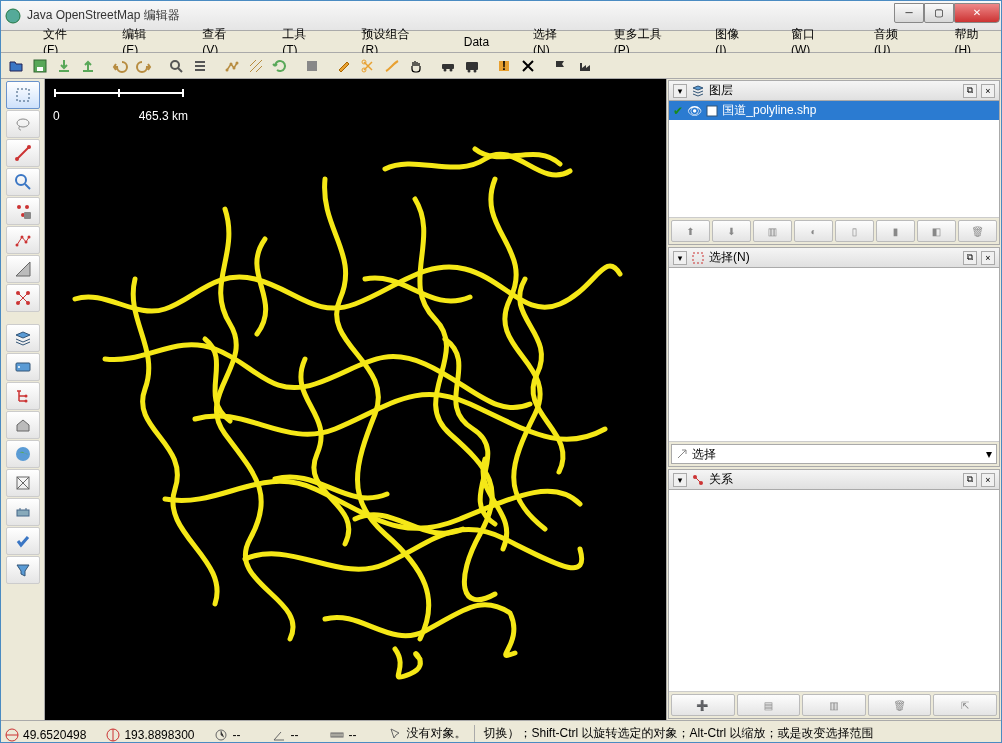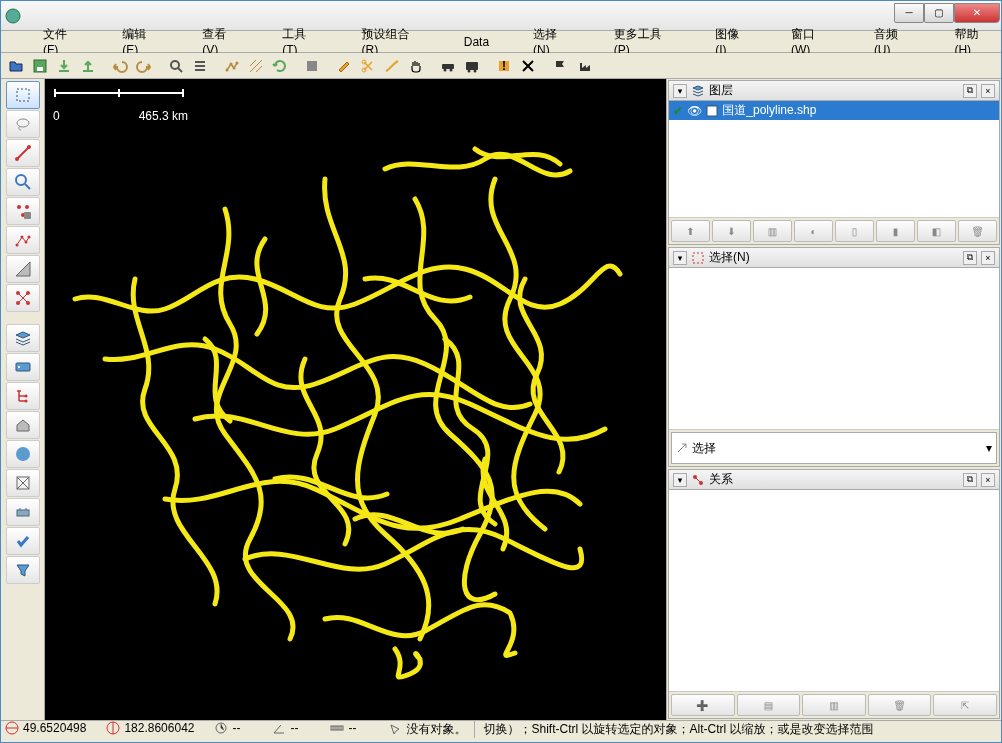--- a/index.html
+++ b/index.html
@@ -27,40 +27,41 @@
 .panel-header { height: 20px; background: linear-gradient(to bottom, #f5f5f5, #e0e0e0); display: flex; align-items: center; padding: 0 4px; border-bottom: 1px solid #aaa; gap: 4px; }
 .panel-header .spacer { flex: 1; }
 .panel-body { flex: 1; background: #fff; overflow: auto; }
 .panel-footer { display: flex; padding: 2px; gap: 2px; border-top: 1px solid #ccc; background: #ece9d8; justify-content: stretch; }
 .pf-btn { flex: 1; height: 22px; border: 1px solid #bbb; background: linear-gradient(to bottom, #fdfdfd, #e4e4e4); cursor: pointer; border-radius: 2px; display: flex; align-items: center; justify-content: center; font-size: 10px; color: #888; }
 .layer-item { display: flex; align-items: center; padding: 1px 4px; gap: 4px; background: #2b7bd1; color: #fff; font-family: monospace; font-size: 11px; }
 .panel-layers { height: 165px; }
 .panel-select { height: 220px; }
 .panel-select .panel-body { background: #fff; }
 .select-footer { display: flex; gap: 2px; padding: 2px; border-top: 1px solid #ccc; }
-.combo { flex: 1; height: 32px; border: 1px solid #aaa; background: #fff; display: flex; align-items: center; padding: 0 4px; justify-content: space-between; }
+.combo { flex: 1; height: 20px; border: 1px solid #aaa; background: #fff; display: flex; align-items: center; padding: 0 4px; justify-content: space-between; }
 .find-btn { flex: 1; height: 20px; border: 1px solid #aaa; background: linear-gradient(to bottom, #fdfdfd, #e4e4e4); display: flex; align-items: center; justify-content: center; cursor: pointer; gap: 4px; }
 .panel-relations { flex: 1; }
-.statusbar { height: 22px; background: #ece9d8; border-top: 1px solid #aaa; display: flex; align-items: flex-start; padding: 0 4px; gap: 8px; font-size: 11px; }
+.statusbar { height: 22px; background: #ece9d8; border-top: 1px solid #aaa; display: flex; align-items: flex-end; padding: 0 4px; gap: 8px; font-size: 11px; }
 .status-cell { display: flex; align-items: center; gap: 4px; }
 .status-cell.wide { flex: 0 0 auto; padding-right: 12px; }
 .hint { flex: 1; text-align: left; padding-left: 8px; border-left: 1px solid #aaa; }
 .hdr-btn { width: 14px; height: 14px; border: 1px solid #aaa; background: #f0f0f0; display: flex; align-items: center; justify-content: center; font-size: 9px; cursor: pointer; }
 svg { display: block; }
 </style>
 </head>
 <body>
 
 <div class="window">
   <div class="titlebar">
     <span class="icon">
       <svg width="16" height="16">
           <circle cx="8" cy="8" r="7" fill="#5a9" stroke="#274"></circle>
         </svg>
     </span>
+    <span class="title">Java OpenStreetMap 编辑器</span>
     <div class="winbtns">
       <div class="winbtn">─</div>
       <div class="winbtn">▢</div>
       <div class="winbtn close">✕</div>
     </div>
   </div>
 
   <div class="menubar">
     <span class="menu-item">文件(F)</span>
     <span class="menu-item">编辑(E)</span>
@@ -468,21 +469,21 @@
         </span>
       <span>49.6520498</span>
     </div>
     <div class="status-cell wide">
       <span>
           <svg width="14" height="14">
             <circle cx="7" cy="7" r="6" fill="none" stroke="#c33"></circle>
             <line x1="7" y1="1" x2="7" y2="13" stroke="#c33"></line>
           </svg>
         </span>
-      <span>182.8606042</span>
+      <span>193.8898300</span>
     </div>
     <div class="status-cell wide">
       <span>
           <svg width="14" height="14">
             <circle cx="7" cy="7" r="5" fill="none" stroke="#666"></circle>
             <path d="M7 3v4l3 2" stroke="#666"></path>
           </svg>
         </span>
       <span style="width:20px">--</span>
     </div>

